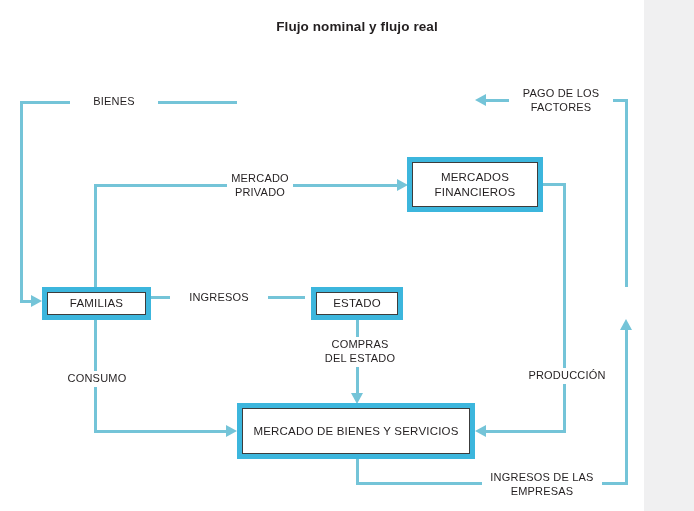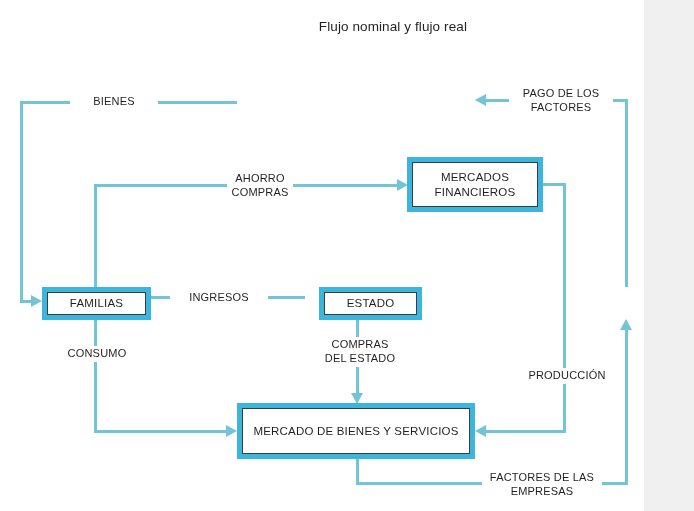--- a/index.html
+++ b/index.html
@@ -10,22 +10,22 @@
     --bg:#ffffff;
   }
   html,body{margin:0;padding:0;background:#fff;}
   .stage{
     position:relative;width:694px;height:511px;background:var(--bg);
     font-family:"Liberation Sans","DejaVu Sans",sans-serif;color:var(--text);
     overflow:hidden;
   }
   .side-panel{position:absolute;left:644px;top:0;width:50px;height:511px;background:var(--panel);z-index:0;}
   .title{
-    position:absolute;left:247px;top:19px;width:220px;text-align:right;
-    font-size:13.5px;font-weight:normal;letter-spacing:.1px;z-index:5;
+    position:absolute;left:247px;top:19px;width:220px;text-align:center;
+    font-size:13.5px;font-weight:bold;letter-spacing:.1px;z-index:5;
   }
   .ln{position:absolute;background:var(--line);z-index:1;}
   .ar{position:absolute;width:0;height:0;z-index:2;}
   .ar-right{border-top:6px solid transparent;border-bottom:6px solid transparent;border-left:11px solid var(--line);}
   .ar-left{border-top:6px solid transparent;border-bottom:6px solid transparent;border-right:11px solid var(--line);}
   .ar-down{border-left:6px solid transparent;border-right:6px solid transparent;border-top:11px solid var(--line);}
   .ar-up{border-left:6px solid transparent;border-right:6px solid transparent;border-bottom:11px solid var(--line);}
   .node{
     position:absolute;background:#fff;border:5px solid var(--accent);
     box-shadow:inset 0 0 0 1px #3c3c3c;
@@ -75,25 +75,25 @@
   <div class="ln" style="left:94px;top:430px;width:133px;height:3px"></div>
   <div class="ar ar-right" style="left:226px;top:425px"></div>
 
   <div class="ln" style="left:356px;top:458px;width:3px;height:27px"></div>
   <div class="ln" style="left:356px;top:482px;width:272px;height:3px"></div>
   <div class="ln" style="left:625px;top:329px;width:3px;height:156px"></div>
   <div class="ar ar-up" style="left:620px;top:319px"></div>
 
   <div class="lbl" style="left:70px;top:94px;width:84px">BIENES</div>
   <div class="lbl" style="left:509px;top:86px;width:100px">PAGO DE LOS FACTORES</div>
-  <div class="lbl" style="left:227px;top:171px;width:62px">AHORRO COMPRAS</div>
+  <div class="lbl" style="left:227px;top:171px;width:62px">MERCADO PRIVADO</div>
   <div class="lbl" style="left:170px;top:290px;width:94px">INGRESOS</div>
   <div class="lbl" style="left:317px;top:337px;width:82px">COMPRAS DEL ESTADO</div>
-  <div class="lbl" style="left:57px;top:346px;width:76px">CONSUMO</div>
+  <div class="lbl" style="left:57px;top:371px;width:76px">CONSUMO</div>
   <div class="lbl" style="left:524px;top:368px;width:82px">PRODUCCIÓN</div>
-  <div class="lbl" style="left:482px;top:470px;width:116px">FACTORES DE LAS EMPRESAS</div>
+  <div class="lbl" style="left:482px;top:470px;width:116px">INGRESOS DE LAS EMPRESAS</div>
 
   <div class="node" style="left:407px;top:157px;width:136px;height:55px">MERCADOS FINANCIEROS</div>
   <div class="node" style="left:42px;top:287px;width:109px;height:33px">FAMILIAS</div>
-  <div class="node" style="left:319px;top:287px;width:103px;height:33px">ESTADO</div>
+  <div class="node" style="left:311px;top:287px;width:92px;height:33px">ESTADO</div>
   <div class="node" style="left:237px;top:403px;width:238px;height:56px">MERCADO DE BIENES Y SERVICIOS</div>
 
 </div>
 
 </body></html>

